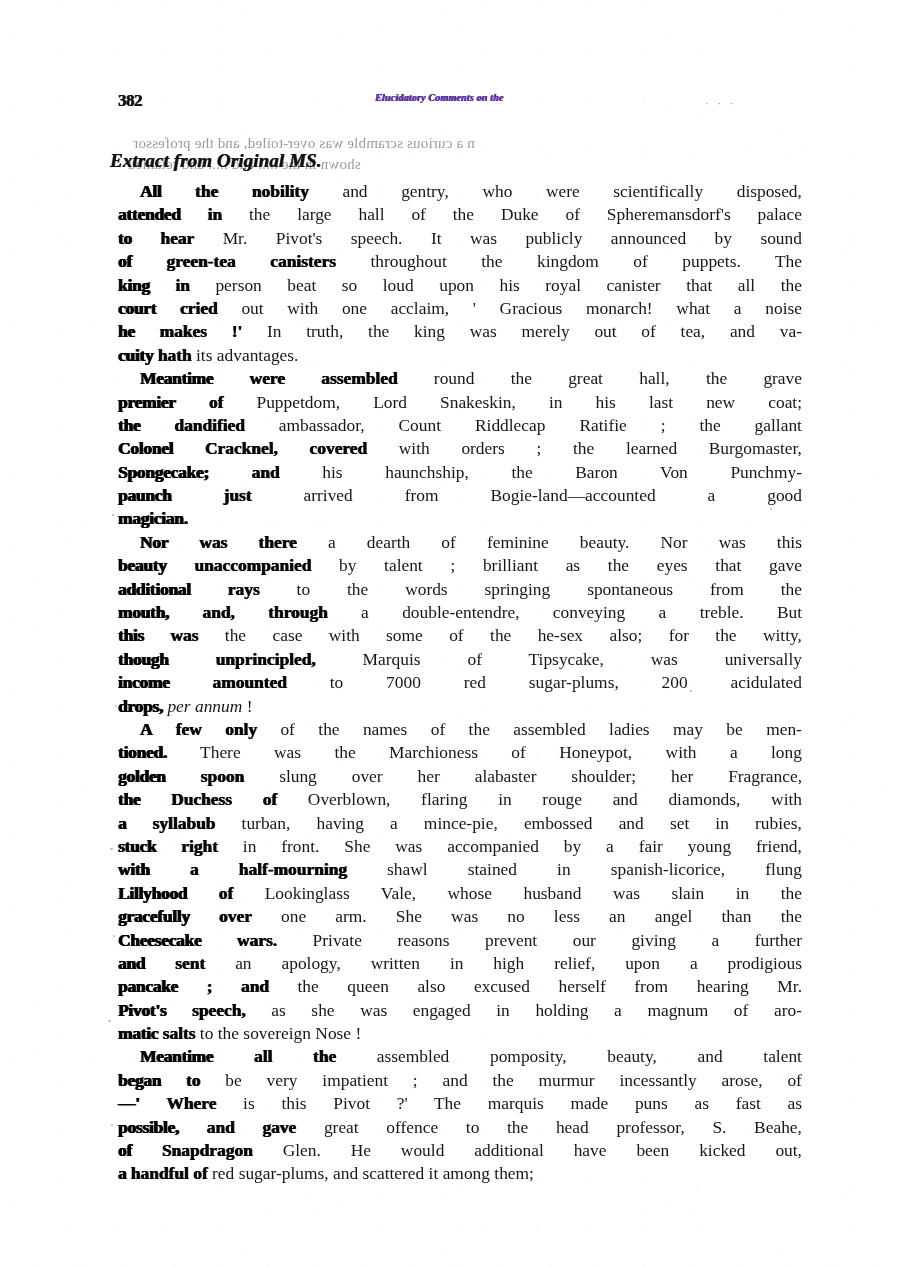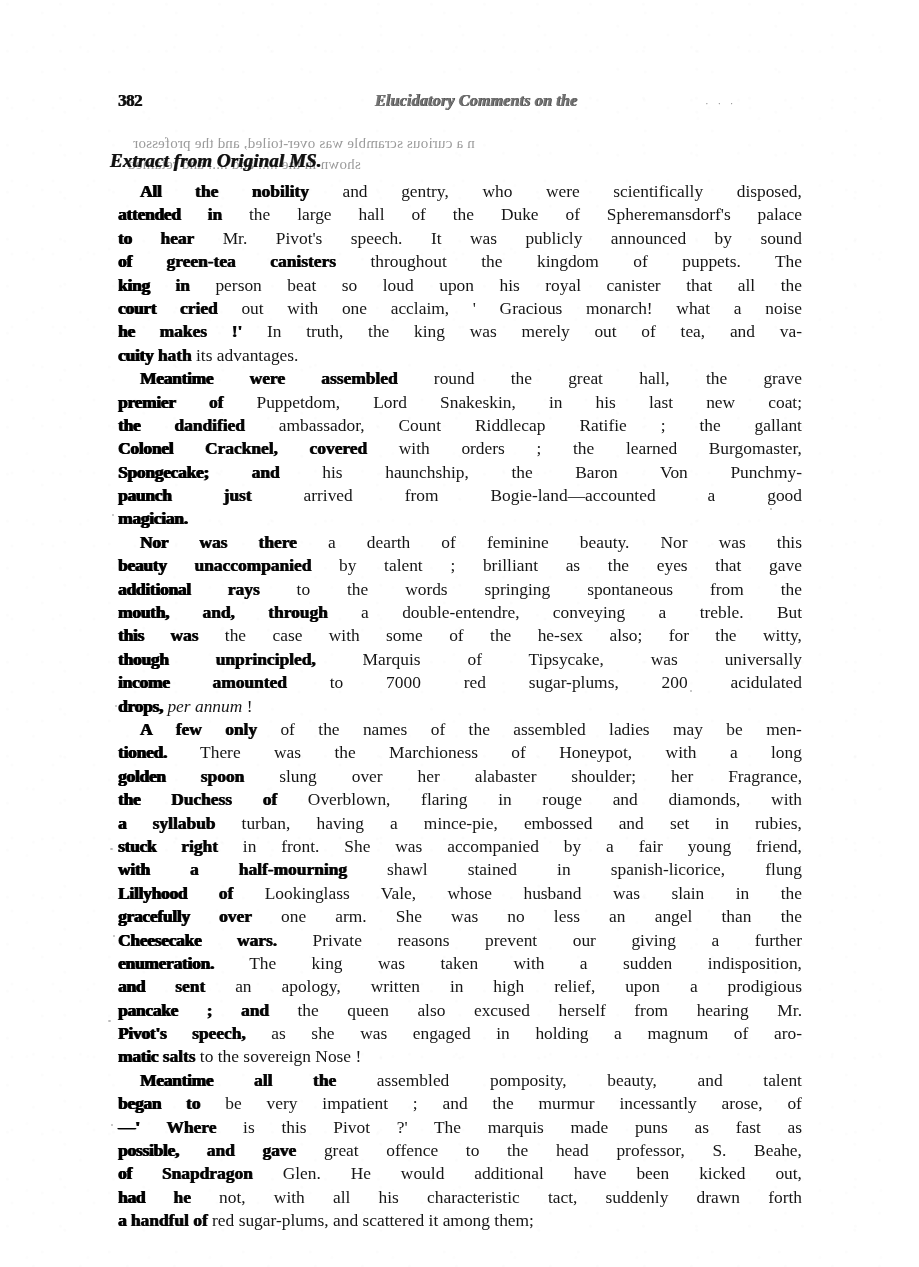--- a/index.html
+++ b/index.html
@@ -55,23 +55,23 @@
     color: #101010;
     text-shadow: 0.6px 0 0 rgba(10,10,10,.85), -0.5px .4px 0 rgba(10,10,10,.5);
   }
   .head-title {
     position: absolute;
     left: 265px;
     top: 1px;
     font-family: "Liberation Serif", "DejaVu Serif", serif;
     font-style: italic;
     font-weight: bold;
-    font-size: 16px;
+    font-size: 10px;
     letter-spacing: .2px;
-    color: #737373;
+    color: #6d28d9;
     text-shadow: .7px .2px 0 rgba(15,15,15,.8), -.4px -.3px 0 rgba(15,15,15,.45);
   }
   .head-dots {
     position: absolute;
     left: 595px;
     top: 6px;
     font-size: 11px;
     color: #8d8d8d;
     letter-spacing: 3px;
   }
@@ -279,23 +279,20 @@
       <div class="line">
         <span class="j"><span class="ink">Lillyhood</span> <span class="ink2">of</span> <span>Lookinglass</span> <span>Vale,</span> <span>whose</span> <span>husband</span> <span>was</span> <span>slain</span> <span>in</span> <span>the</span></span>
       </div>
       <div class="line">
         <span class="j"><span class="ink">gracefully</span> <span class="ink2">over</span> <span>one</span> <span>arm.</span> <span></span> <span></span> <span>She</span> <span>was</span> <span>no</span> <span>less</span> <span>an</span> <span>angel</span> <span>than</span> <span>the</span></span>
       </div>
       <div class="line">
         <span class="j"><span class="ink">Cheesecake</span> <span class="ink2">wars.</span> <span></span> <span></span> <span>Private</span> <span>reasons</span> <span>prevent</span> <span>our</span> <span>giving</span> <span>a</span> <span>further</span></span>
       </div>
       <div class="line">
-        <span class="j"><span class="ink">enumeration.</span> <span></span> <span></span> <span>The</span> <span>king</span> <span>was</span> <span>taken</span> <span>with</span> <span>a</span> <span>sudden</span> <span>indisposition,</span></span>
-      </div>
-      <div class="line">
         <span class="j"><span class="ink">and</span> <span class="ink2">sent</span> <span>an</span> <span>apology,</span> <span>written</span> <span>in</span> <span>high</span> <span>relief,</span> <span>upon</span> <span>a</span> <span>prodigious</span></span>
       </div>
       <div class="line">
         <span class="j"><span class="ink">pancake</span> <span class="ink2">;</span> <span class="ink2">and</span> <span>the</span> <span>queen</span> <span>also</span> <span>excused</span> <span>herself</span> <span>from</span> <span>hearing</span> <span>Mr.</span></span>
       </div>
       <div class="line">
         <span class="j"><span class="ink">Pivot's</span> <span class="ink2">speech,</span> <span>as</span> <span>she</span> <span>was</span> <span>engaged</span> <span>in</span> <span>holding</span> <span>a</span> <span>magnum</span> <span>of</span> <span>aro-</span></span>
       </div>
       <div class="line last">
         <span class="j"><span class="ink">matic</span> <span class="ink2">salts</span> <span>to</span> <span>the</span> <span>sovereign</span> <span>Nose</span> <span>!</span></span>
@@ -307,23 +304,20 @@
         <span class="j"><span class="ink">began</span> <span class="ink2">to</span> <span>be</span> <span>very</span> <span>impatient</span> <span>;</span> <span>and</span> <span>the</span> <span>murmur</span> <span>incessantly</span> <span>arose,</span> <span>of</span></span>
       </div>
       <div class="line">
         <span class="j"><span class="ink">—'</span> <span class="ink2">Where</span> <span>is</span> <span>this</span> <span>Pivot</span> <span>?'</span> <span></span> <span></span> <span>The</span> <span>marquis</span> <span>made</span> <span>puns</span> <span>as</span> <span>fast</span> <span>as</span></span>
       </div>
       <div class="line">
         <span class="j"><span class="ink">possible,</span> <span class="ink2">and</span> <span class="ink2">gave</span> <span>great</span> <span>offence</span> <span>to</span> <span>the</span> <span>head</span> <span>professor,</span> <span>S.</span> <span>Beahe,</span></span>
       </div>
       <div class="line">
         <span class="j"><span class="ink">of</span> <span class="ink2">Snapdragon</span> <span>Glen.</span> <span></span> <span></span> <span>He</span> <span>would</span> <span>additional</span> <span>have</span> <span>been</span> <span>kicked</span> <span>out,</span></span>
-      </div>
-      <div class="line">
-        <span class="j"><span class="ink">had</span> <span class="ink2">he</span> <span>not,</span> <span>with</span> <span>all</span> <span>his</span> <span>characteristic</span> <span>tact,</span> <span>suddenly</span> <span>drawn</span> <span>forth</span></span>
       </div>
       <div class="line last">
         <span class="j"><span class="ink">a</span> <span class="ink2">handful</span> <span class="ink2">of</span> <span>red</span> <span>sugar-plums,</span> <span>and</span> <span>scattered</span> <span>it</span> <span>among</span> <span>them;</span></span>
       </div>
     </div>
 
   <div class="speck" style="left:112px;top:514px;width:2px;height:2px;"></div>
   <div class="speck" style="left:115px;top:705px;width:2px;height:2px;"></div>
   <div class="speck" style="left:110px;top:848px;width:3px;height:2px;"></div>
   <div class="speck" style="left:113px;top:935px;width:2px;height:2px;"></div>

